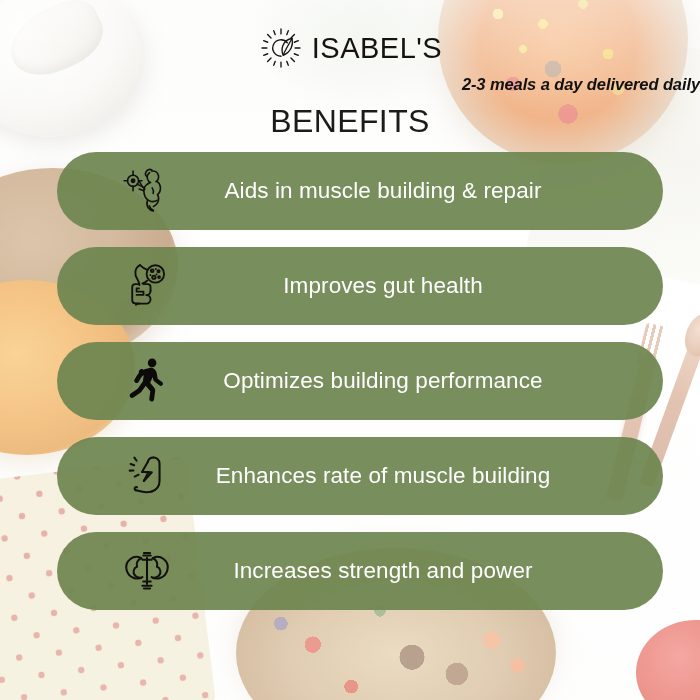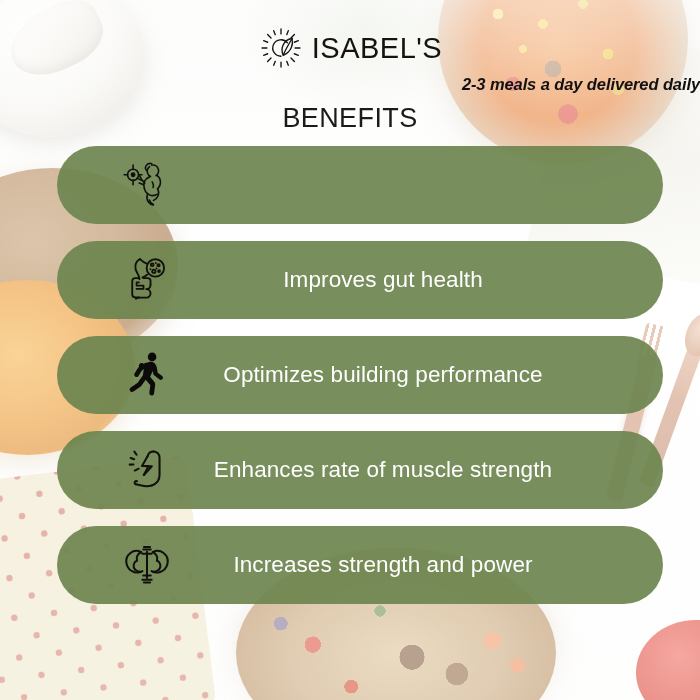--- a/index.html
+++ b/index.html
@@ -229,21 +229,21 @@
     font-size: 16.5px;
     font-weight: 700;
     font-style: italic;
     letter-spacing: -.1px;
     color: #111111;
     white-space: nowrap;
   }
   .section-title {
     margin: 9px 0 0;
     text-align: center;
-    font-size: 27px;
+    font-size: 32px;
     font-weight: 400;
     letter-spacing: .4px;
     color: #1b1b1b;
   }
 
   
   .benefits {
     margin-top: 12px;
     display: flex;
     flex-direction: column;
@@ -341,20 +341,21 @@
             <path d="M31.0 19.0c-2.8 1.1-5.0 3.2-6.0 6.0-.8 2.2-.7 4.6.2 6.7"></path>
             <path d="M25.2 31.7c.6 3.0 2.6 5.6 5.4 6.9 2.6 1.2 5.7 1.0 8.2-.5"></path>
             <path d="M39.4 32.0c1.3 2.4 1.5 5.3.4 7.9-.9 2.2-2.7 3.9-4.8 4.7"></path>
             <path d="M28.4 38.4c-.9 2.6-.5 5.5 1.0 7.7 1.2 1.8 3.1 3.0 5.2 3.3"></path>
             <path d="M17.2 20.6l6.8 3.2M19.6 25.8l5.0 2.0"></path>
             <path d="M20.0 18.0c1.6 3.6 3.3 6.0 5.6 8.0"></path>
             <path d="M33.6 24.6c1.2 1.8 1.6 4.0 1.0 6.1"></path>
             <path d="M30.6 44.2c.6 2.2 2.2 4.0 4.3 4.9"></path>
           </svg>
         </span>
+        <span class="pill-label">Aids in muscle building &amp; repair</span>
       </div>
 
       <div class="pill">
         <span class="pill-icon">
           <svg width="52" height="52" viewBox="0 0 56 56" fill="none" stroke="#12100d" stroke-width="2.0" stroke-linecap="round" stroke-linejoin="round">
             <path d="M20.5 5.5c-2.8 1.4-4.6 4.0-5.0 7.1-.4 3.0.5 5.6 2.0 7.9 1.4 2.2 2.3 4.3 2.3 6.6"></path>
             <path d="M20.5 5.5c2.4 2.4 4.6 4.0 7.4 4.9"></path>
             <circle cx="37.0" cy="15.0" r="9.4"></circle>
             <circle cx="33.6" cy="11.6" r="1.5"></circle>
             <circle cx="40.4" cy="12.2" r="1.2"></circle>
@@ -390,21 +391,21 @@
             <path d="M35.0 8.0c3.6 0 6.5 2.9 6.5 6.5v19.0c0 5.5-3.5 9.6-8.4 11.2"></path>
             <path d="M35.0 8.0c-3.0 0-5.5 2.0-6.2 4.8"></path>
             <path d="M33.1 44.7c-3.4 1.0-7.3 1.0-11.0.1l-6.2-1.5"></path>
             <path d="M15.9 43.3c-1.0-.3-1.5-1.4-1.1-2.3.4-.9 1.5-1.3 2.4-.9"></path>
             <path d="M28.8 12.8l-6.2 11.0h7.0l-5.0 9.6"></path>
             <path d="M24.6 33.4l8.6-9.4h-6.8"></path>
             <path d="M14.2 16.4l-3.8-1.4M13.4 22.0l-4.0.2M16.8 11.6l-2.4-3.4"></path>
             <path d="M19.0 26.6l-4.2 2.0"></path>
           </svg>
         </span>
-        <span class="pill-label">Enhances rate of muscle strength</span>
+        <span class="pill-label">Enhances rate of muscle building</span>
       </div>
 
       <div class="pill">
         <span class="pill-icon">
           <svg width="54" height="54" viewBox="0 0 56 56" fill="none" stroke="#12100d" stroke-width="2.1" stroke-linecap="round" stroke-linejoin="round">
             <path d="M22.0 14.6c-3.6-1.8-8.0-1.5-11.2 1.0-3.6 2.8-5.0 7.4-3.9 11.6 1.0 3.8 3.9 6.8 7.5 8.0 3.0 1.0 6.2.7 8.9-.8"></path>
             <path d="M22.2 14.8c-2.0.6-3.6 2.0-4.4 3.9-.6 1.5-.6 3.1-.1 4.6"></path>
             <path d="M17.7 23.3c-1.8.8-3.1 2.4-3.5 4.3-.4 1.9.2 3.8 1.5 5.2"></path>
             <path d="M15.7 32.8c1.6 1.6 3.9 2.4 6.1 2.1"></path>
             <path d="M34.0 14.6c3.6-1.8 8.0-1.5 11.2 1.0 3.6 2.8 5.0 7.4 3.9 11.6-1.0 3.8-3.9 6.8-7.5 8.0-3.0 1.0-6.2.7-8.9-.8"></path>

